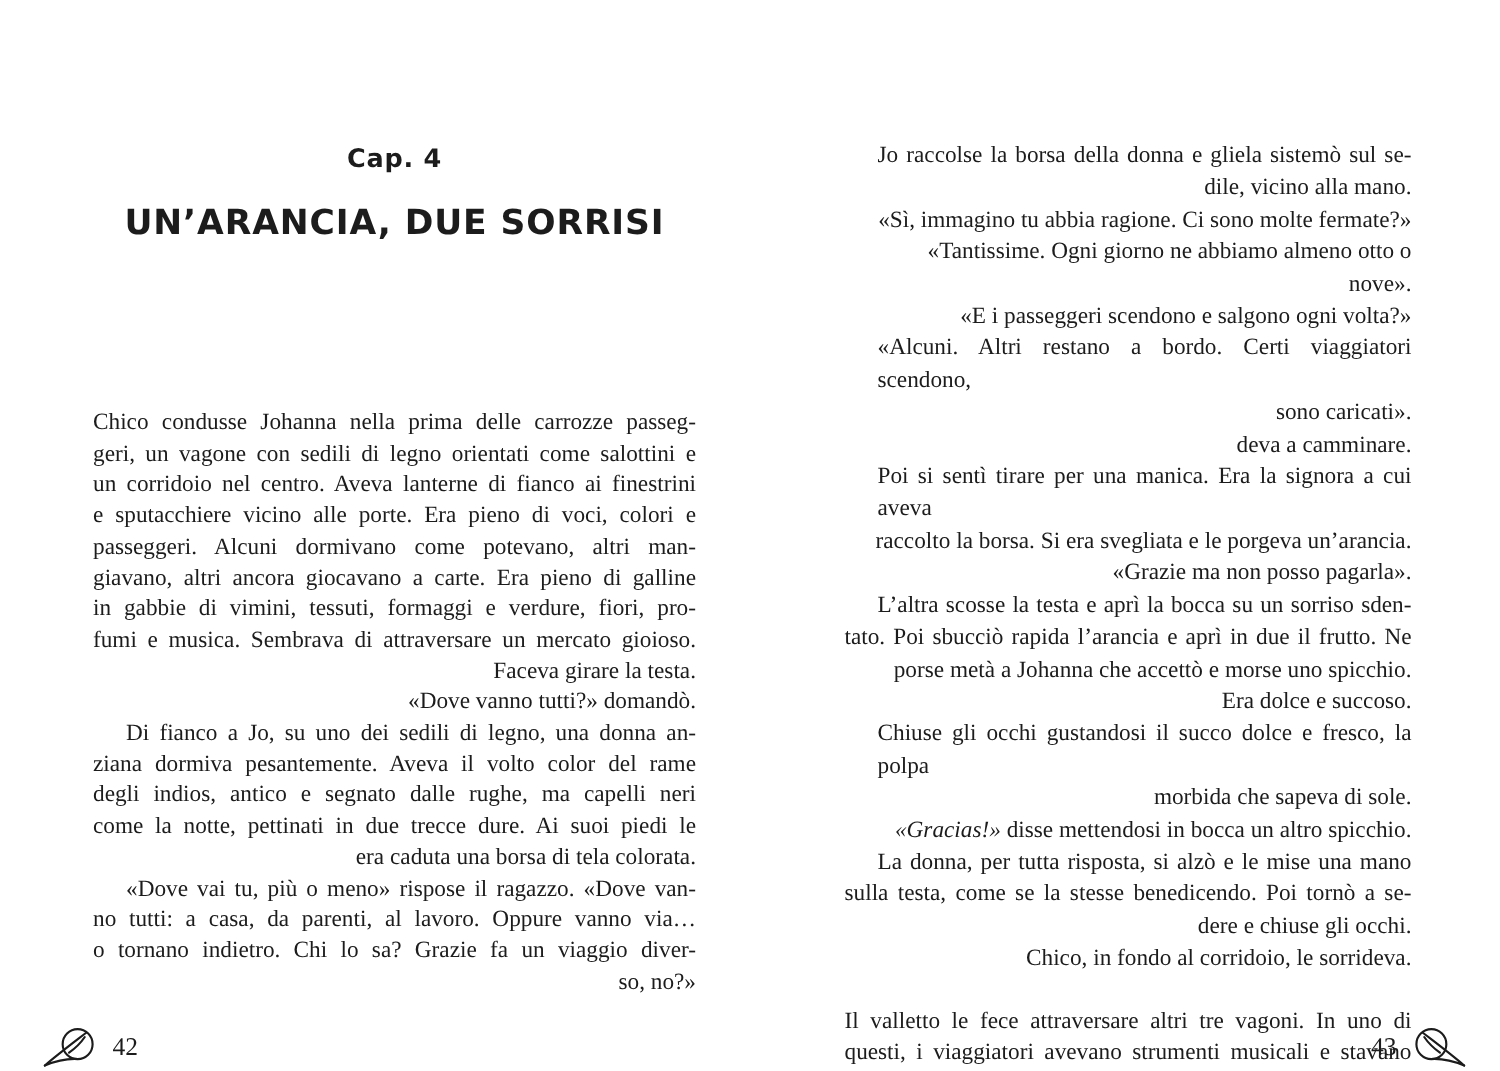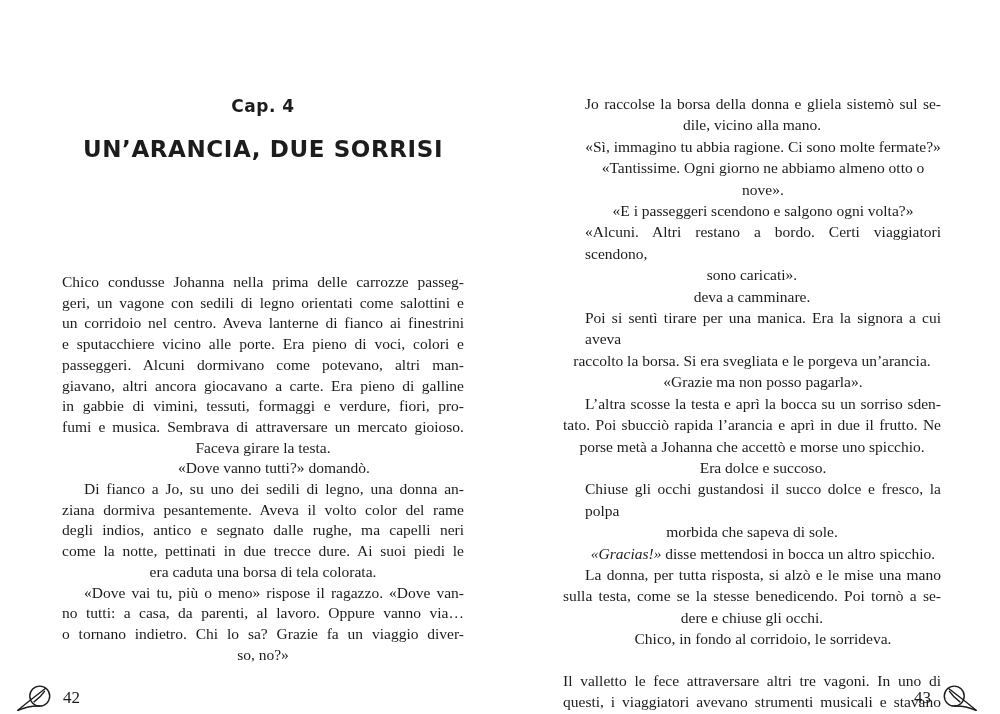--- a/index.html
+++ b/index.html
@@ -28,32 +28,32 @@
     font-family:"DejaVu Sans", sans-serif;
     font-weight:700;
     font-size:23px;
     letter-spacing:0.6px;
   }
 
   
   .body-col{font-size:15.5px;}
   #left-body{top:240px;left:62px;width:402px;line-height:20.7px;}
   #right-body{top:61px;left:563px;width:378px;line-height:21.4px;}
-  .line{text-align:center;}
+  .line{text-align:right;}
   .line.just{text-align:justify;text-align-last:justify;}
   .line.ind{padding-left:22px;font-family:Liberation Serif, serif;}
   .line.gap{margin-top:20px;}
   .line em{font-style:italic;}
 
   
   .footer{
     display:flex;align-items:center;gap:9px;
     font-size:17px;
   }
-  #footer-left{left:16px;top:651px;}
+  #footer-left{left:28px;top:651px;}
   #footer-right{right:22px;top:651px;}
   .feather svg{display:block;}
   .feather.mirror svg{transform:scaleX(-1);}
 </style>
 </head>
 <body>
 
 <div id="spread">
 
   <div>

